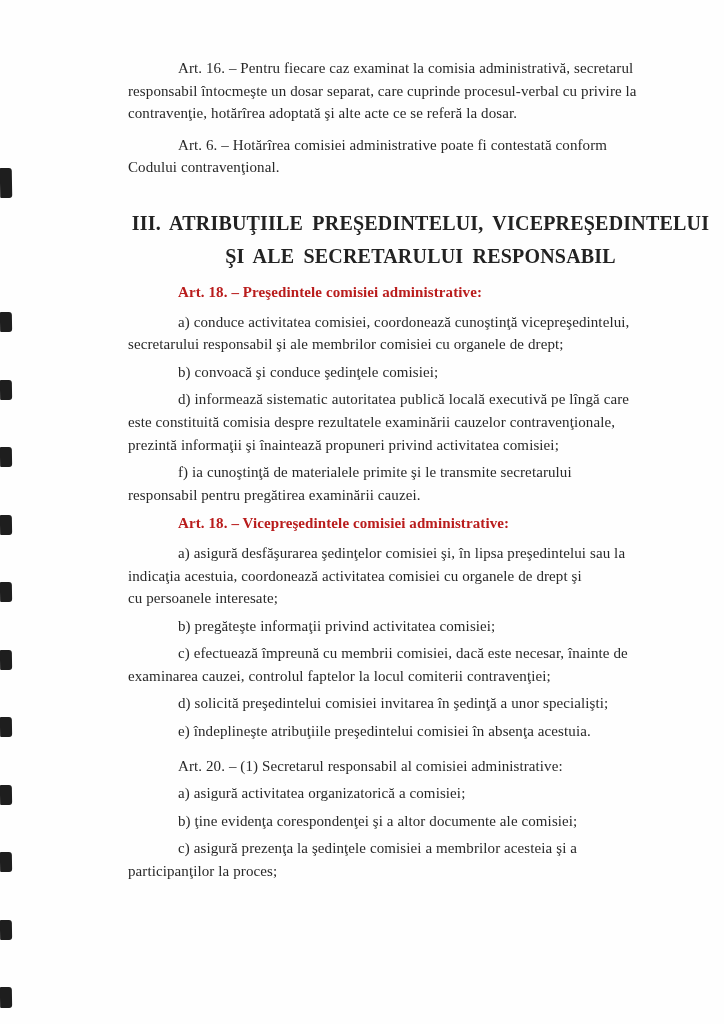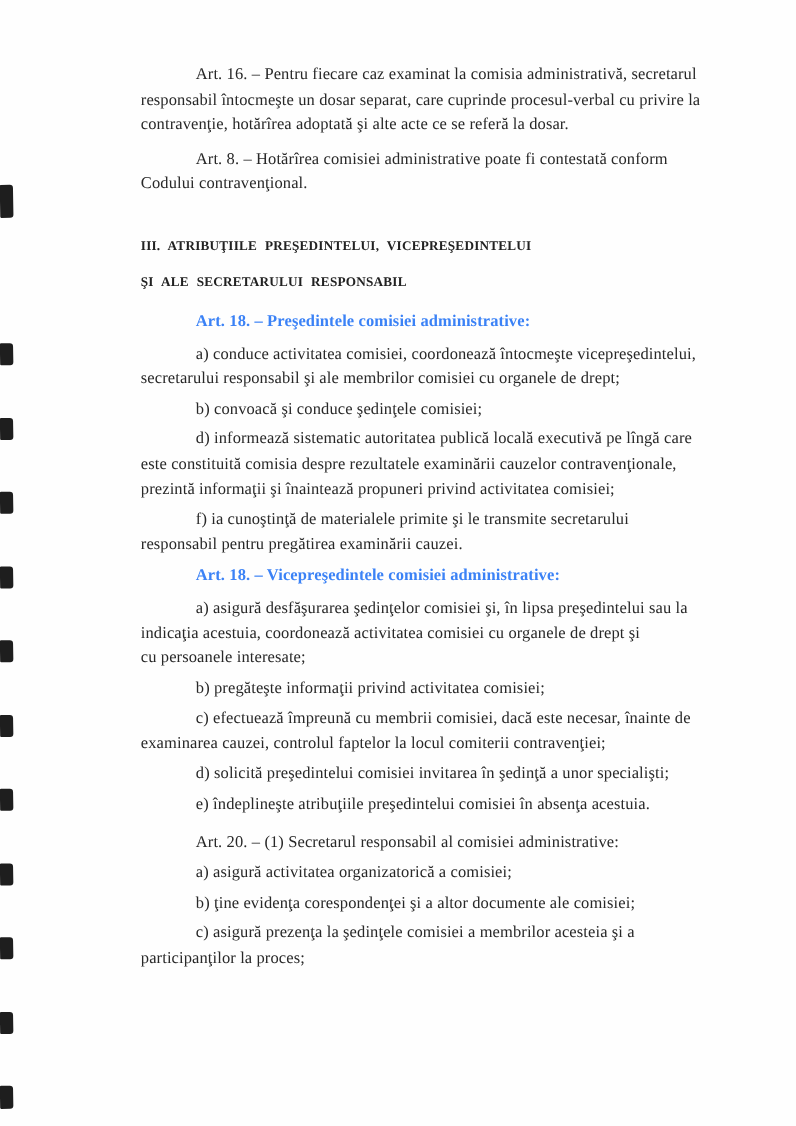--- a/index.html
+++ b/index.html
@@ -32,25 +32,26 @@
     font-size: 15px;
     line-height: 22.6px;
     margin: 0 0 5px 0;
     text-indent: 50px;
     white-space: pre-line;
     letter-spacing: 0.1px;
   }
   .para.gap-top { margin-top: 9px; }
   .para.bold-art {
     font-weight: bold;
-    color: #3b82f6;
+    color: #b91c1c;
   }
   .section-heading {
     margin: 28px 0 8px 0;
-    font-size: 12px;
+    text-align: center;
+    font-size: 20px;
     font-weight: bold;
     color: #222222;
     line-height: 33px;
     word-spacing: 4px;
     letter-spacing: 0.2px;
   }
   .section-heading .hline {
     display: block;
   }
   .item-a18 { margin-top: 7px; }
@@ -92,30 +93,30 @@
       <div class="scan-mark" style="top: 920px; height: 20px; background: rgb(30, 30, 30);"></div>
       <div class="scan-mark" style="top: 987px; height: 21px; background: rgb(30, 30, 30);"></div>
     </div>
 
   <main class="content">
 
     <p class="para">Art. 16. –  Pentru fiecare caz examinat la comisia administrativă, secretarul
 responsabil întocmeşte un dosar separat, care cuprinde procesul-verbal cu privire la
 contravenţie, hotărîrea adoptată şi alte acte ce se referă la dosar.</p>
 
-    <p class="para gap-top">Art. 8. – Hotărîrea comisiei administrative poate fi contestată conform
+    <p class="para gap-top">Art. 6. – Hotărîrea comisiei administrative poate fi contestată conform
 Codului contravenţional.</p>
 
     <h2 class="section-heading">
       <span class="hline">III. ATRIBUŢIILE PREŞEDINTELUI, VICEPREŞEDINTELUI</span>
       <span class="hline">ŞI ALE SECRETARULUI RESPONSABIL</span>
     </h2>
 
     <p class="para bold-art">Art. 18. – Preşedintele comisiei administrative:</p>
-    <p class="para item-a18">a) conduce activitatea comisiei, coordonează întocmeşte vicepreşedintelui,
+    <p class="para item-a18">a) conduce activitatea comisiei, coordonează cunoştinţă vicepreşedintelui,
 secretarului responsabil şi ale membrilor comisiei cu organele de drept;</p>
     <p class="para">b) convoacă şi conduce şedinţele comisiei;</p>
     <p class="para">d) informează sistematic autoritatea publică locală executivă pe lîngă care
 este constituită comisia despre rezultatele examinării cauzelor contravenţionale,
 prezintă informaţii şi înaintează propuneri privind activitatea comisiei;</p>
     <p class="para">f) ia cunoştinţă de materialele primite şi le transmite secretarului
 responsabil pentru pregătirea examinării cauzei.</p>
 
     <p class="para bold-art art19-head">Art. 18. – Vicepreşedintele comisiei administrative:</p>
     <p class="para item-a19">a) asigură desfăşurarea şedinţelor comisiei şi, în lipsa preşedintelui sau la

